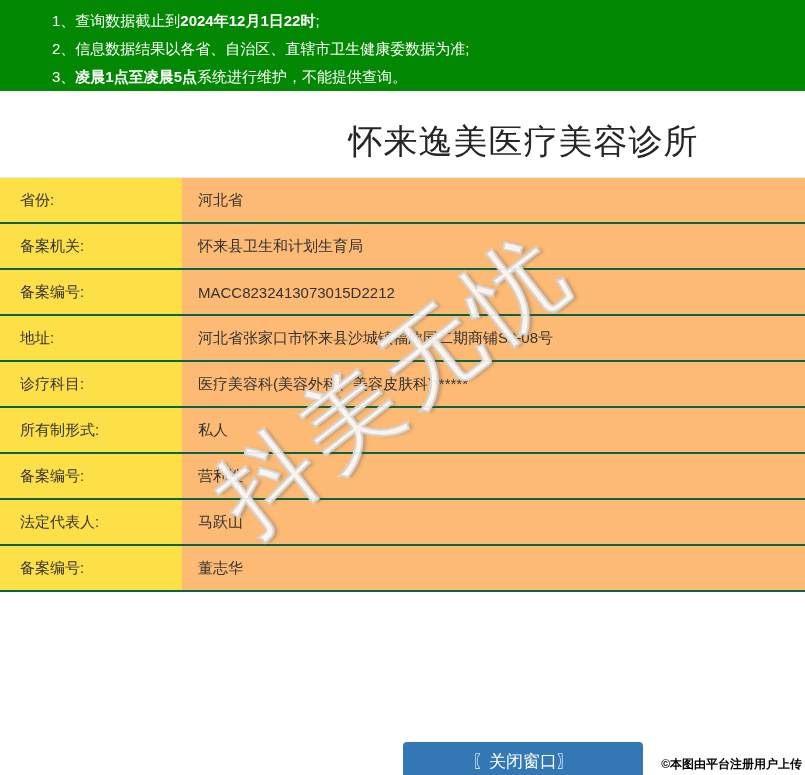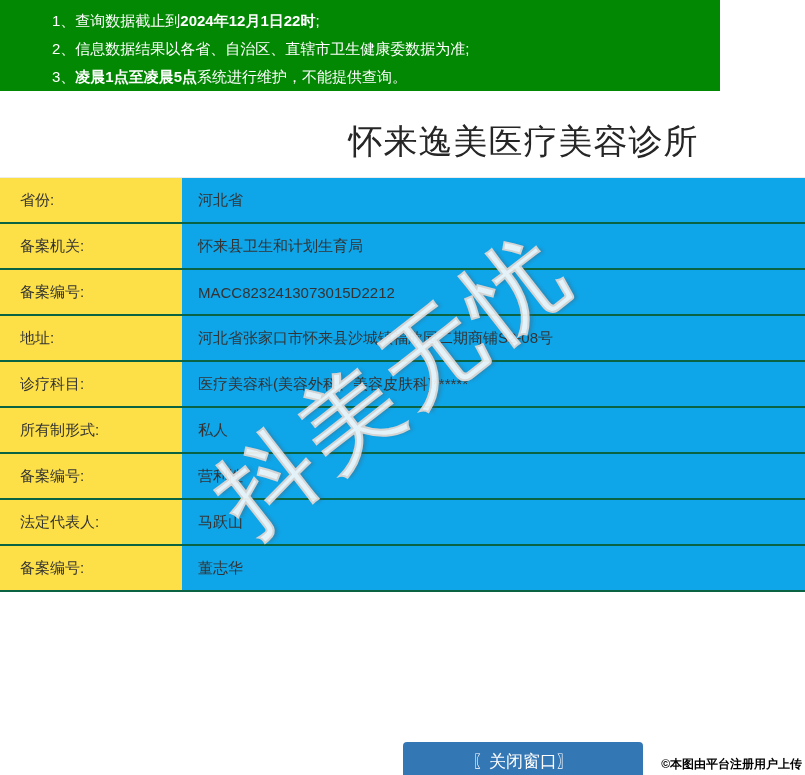--- a/index.html
+++ b/index.html
@@ -4,21 +4,21 @@
 <style>
   html,body{margin:0;padding:0;}
   body{
     width:805px;height:775px;position:relative;overflow:hidden;
     background:#ffffff;
     font-family:"Liberation Sans","DejaVu Sans",sans-serif;
     color:#333;
   }
   
   .banner{
-    width:720px;height:91px;background:#038803;box-sizing:border-box;
+    width:805px;height:91px;background:#038803;box-sizing:border-box;
     padding:7px 10px 0 52px;
   }
   .banner .line{
     color:#ffffff;font-size:15px;line-height:28px;white-space:nowrap;
   }
   .banner .line b{font-weight:700;}
   
   .title{
     margin-top:27px;width:805px;text-align:center;
     transform:translateX(121px);
@@ -33,21 +33,21 @@
     display:flex;height:46px;box-sizing:border-box;
     border-bottom:2px solid #0a6342;align-items:stretch;
   }
   .cell-label{
     width:182px;flex:0 0 182px;background:#fde047;
     display:flex;align-items:center;box-sizing:border-box;
     padding-left:20px;font-size:15px;color:#333;
   }
   .cell-value{
     flex:1;display:flex;align-items:center;box-sizing:border-box;
-    padding-left:16px;font-size:15px;color:#333;background:#0ea5e9;
+    padding-left:16px;font-size:15px;color:#333;background:#fdba74;
   }
   
   .watermark{
     position:absolute;left:395px;top:385px;z-index:5;
     transform:translate(-50%,-50%) rotate(-38deg);
     font-size:96px;letter-spacing:8px;white-space:nowrap;
     color:rgba(255,255,255,0.88);
     -webkit-text-stroke:2px #d4d4d4;
     text-shadow:3px 3px 3px rgba(90,90,90,0.30);
     pointer-events:none;

